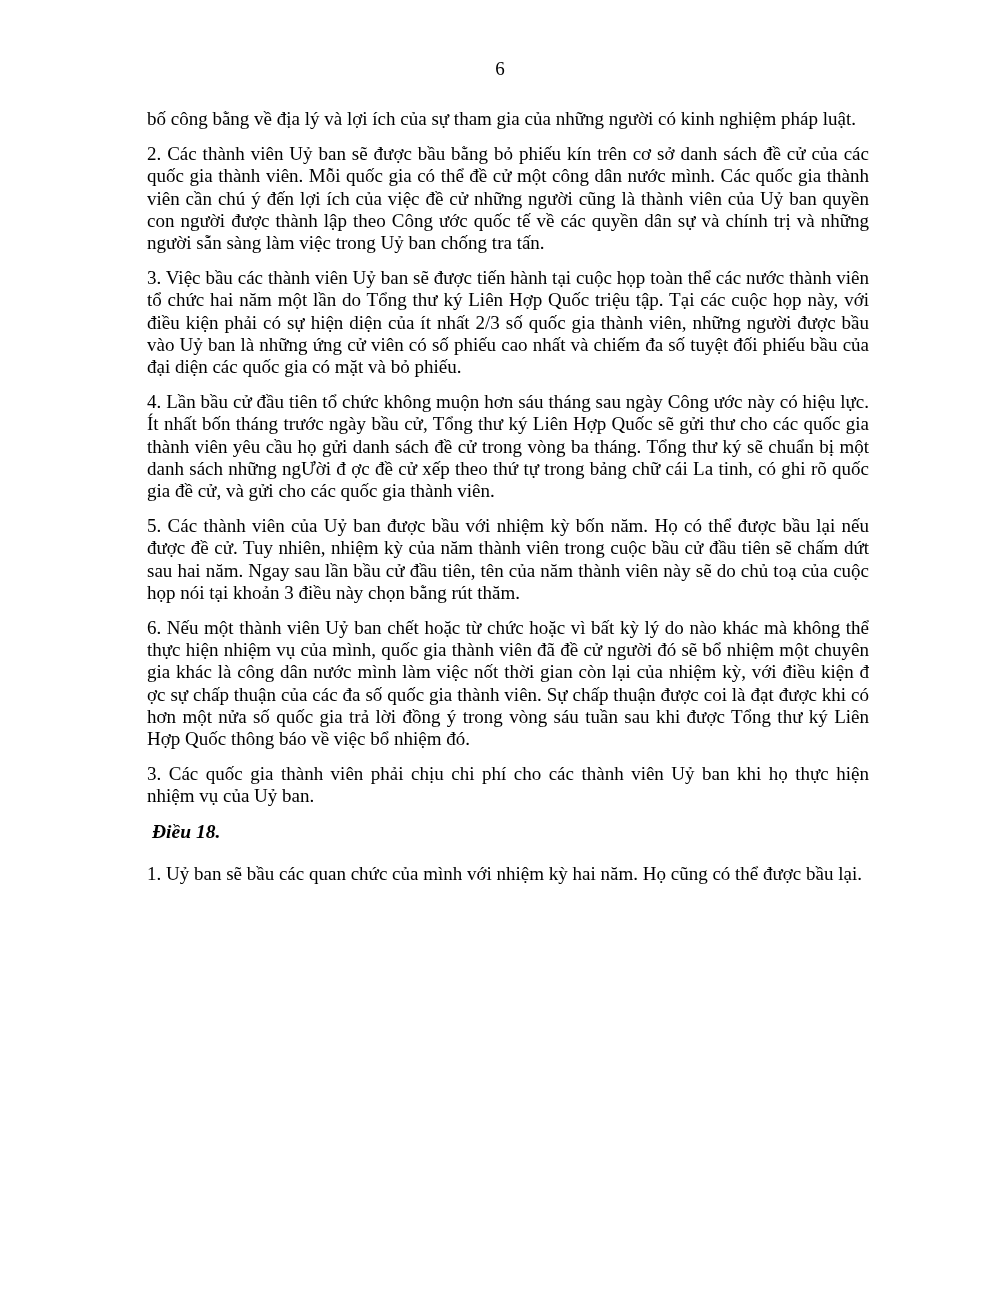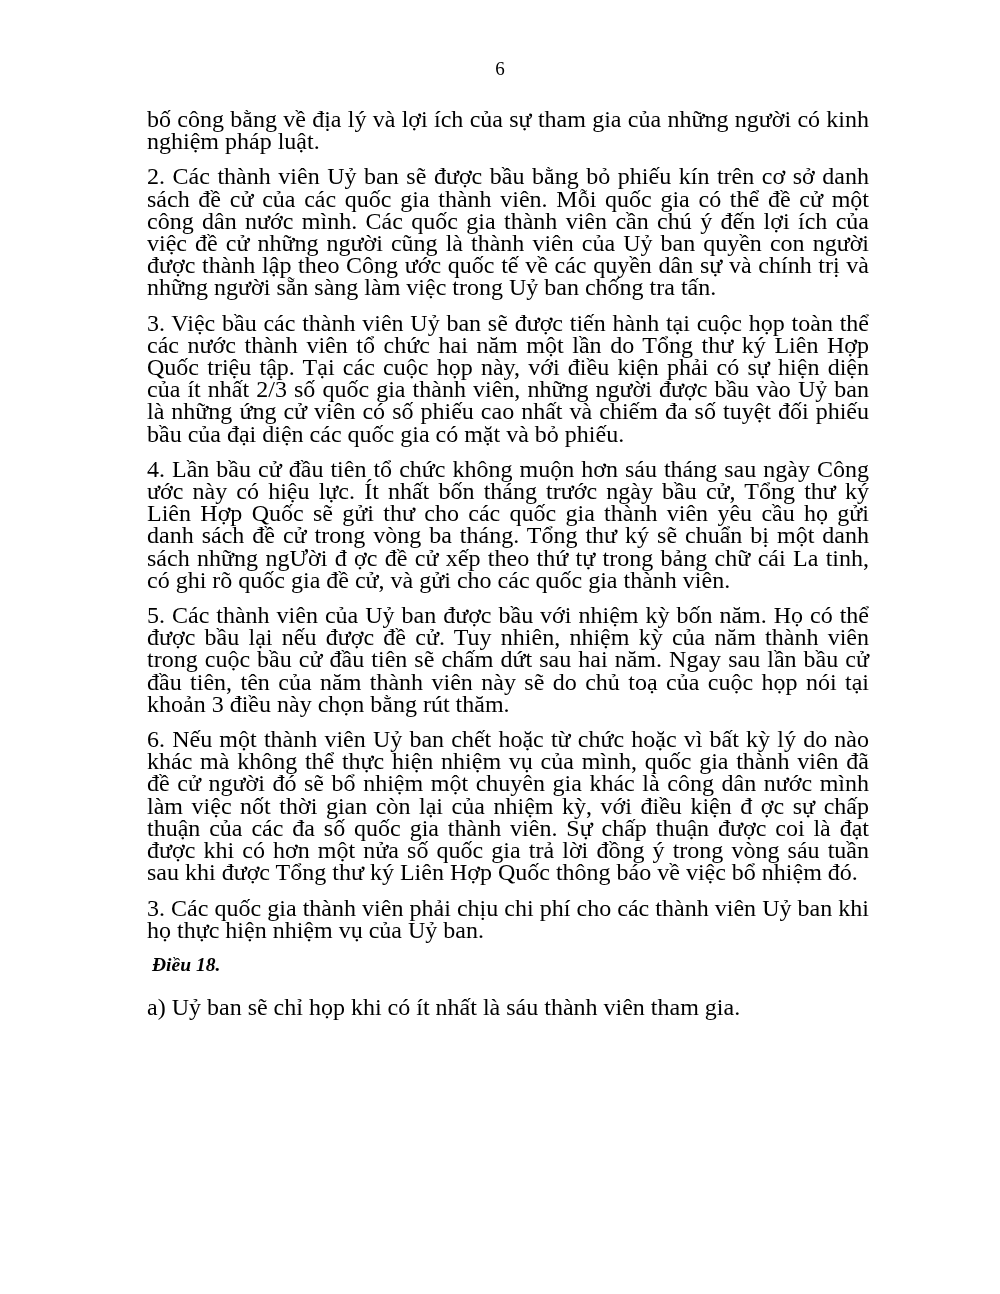--- a/index.html
+++ b/index.html
@@ -26,21 +26,21 @@
     color: #000000;
   }
   .content {
     position: absolute;
     top: 108px;
     left: 147px;
     width: 722px;
   }
   .content p {
     margin: 0 0 13px 0;
-    font-size: 24px;
+    font-size: 19px;
     line-height: 22.2px;
     text-align: justify;
     color: #000000;
   }
   .content p.heading {
     font-weight: bold;
     font-style: italic;
     text-align: left;
     padding-left: 5px;
     margin-top: 3px;
@@ -56,15 +56,15 @@
 
   <div class="content">
     <p>bố công bằng về địa lý và lợi ích của sự tham gia của những người có kinh nghiệm pháp luật.</p>
     <p>2. Các thành viên Uỷ ban sẽ được bầu bằng bỏ phiếu kín trên cơ sở danh sách đề cử của các quốc gia thành viên. Mỗi quốc gia có thể đề cử một công dân nước mình. Các quốc gia thành viên cần chú ý đến lợi ích của việc đề cử những người cũng là thành viên của Uỷ ban quyền con người được thành lập theo Công ước quốc tế về các quyền dân sự và chính trị và những người sẵn sàng làm việc trong Uỷ ban chống tra tấn.</p>
     <p>3. Việc bầu các thành viên Uỷ ban sẽ được tiến hành tại cuộc họp toàn thể các nước thành viên tổ chức hai năm một lần do Tổng thư ký Liên Hợp Quốc triệu tập. Tại các cuộc họp này, với điều kiện phải có sự hiện diện của ít nhất 2/3 số quốc gia thành viên, những người được bầu vào Uỷ ban là những ứng cử viên có số phiếu cao nhất và chiếm đa số tuyệt đối phiếu bầu của đại diện các quốc gia có mặt và bỏ phiếu.</p>
     <p>4. Lần bầu cử đầu tiên tổ chức không muộn hơn sáu tháng sau ngày Công ước này có hiệu lực. Ít nhất bốn tháng trước ngày bầu cử, Tổng thư ký Liên Hợp Quốc sẽ gửi thư cho các quốc gia thành viên yêu cầu họ gửi danh sách đề cử trong vòng ba tháng. Tổng thư ký sẽ chuẩn bị một danh sách những ngƯời đ ợc đề cử xếp theo thứ tự trong bảng chữ cái La tinh, có ghi rõ quốc gia đề cử, và gửi cho các quốc gia thành viên.</p>
     <p>5. Các thành viên của Uỷ ban được bầu với nhiệm kỳ bốn năm. Họ có thể được bầu lại nếu được đề cử. Tuy nhiên, nhiệm kỳ của năm thành viên trong cuộc bầu cử đầu tiên sẽ chấm dứt sau hai năm. Ngay sau lần bầu cử đầu tiên, tên của năm thành viên này sẽ do chủ toạ của cuộc họp nói tại khoản 3 điều này chọn bằng rút thăm.</p>
     <p>6. Nếu một thành viên Uỷ ban chết hoặc từ chức hoặc vì bất kỳ lý do nào khác mà không thể thực hiện nhiệm vụ của mình, quốc gia thành viên đã đề cử người đó sẽ bổ nhiệm một chuyên gia khác là công dân nước mình làm việc nốt thời gian còn lại của nhiệm kỳ, với điều kiện đ ợc sự chấp thuận của các đa số quốc gia thành viên. Sự chấp thuận được coi là đạt được khi có hơn một nửa số quốc gia trả lời đồng ý trong vòng sáu tuần sau khi được Tổng thư ký Liên Hợp Quốc thông báo về việc bổ nhiệm đó.</p>
     <p>3. Các quốc gia thành viên phải chịu chi phí cho các thành viên Uỷ ban khi họ thực hiện nhiệm vụ của Uỷ ban.</p>
     <p class="heading">Điều 18.</p>
-    <p>a) Uỷ ban sẽ chỉ họp khi có ít nhất là sáu thành viên tham gia.</p>
+    <p>1. Uỷ ban sẽ bầu các quan chức của mình với nhiệm kỳ hai năm. Họ cũng có thể được bầu lại.</p>
   </div>
 </div>
 
 </body></html>

